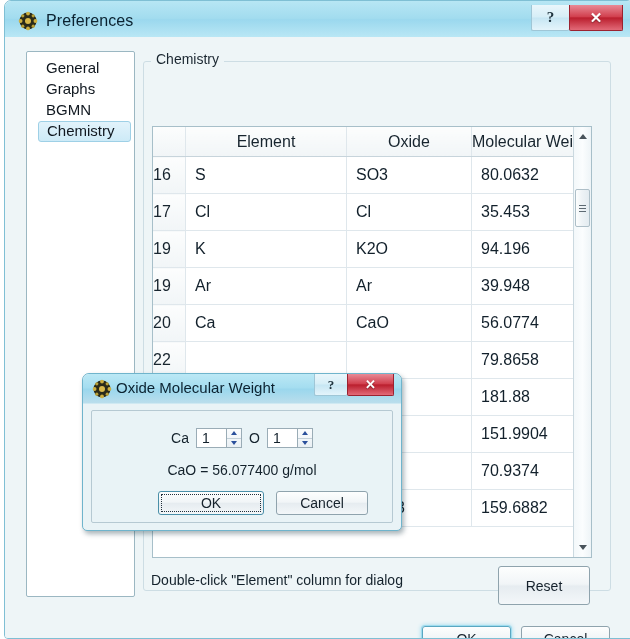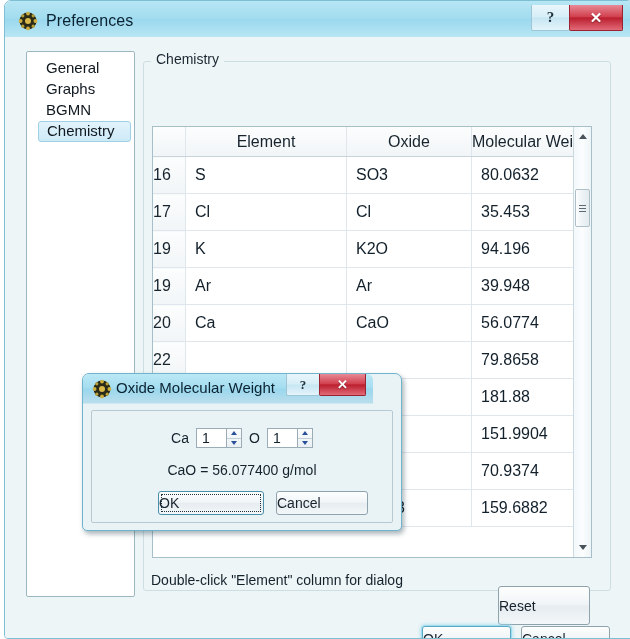--- a/index.html
+++ b/index.html
@@ -261,25 +261,26 @@
   .btn {
     box-sizing: border-box;
     font-family: "Liberation Sans", sans-serif;
     font-size: 14px;
     color: #16222c;
     background: linear-gradient(to bottom, #fdfefe 0%, #f1f5f7 46%, #e6ecf0 52%, #f3f7f9 100%);
     border: 1px solid #8fa3ad;
     border-radius: 3px;
     display: flex;
     align-items: center;
+    justify-content: center;
   }
   #reset-btn {
     position: absolute;
     left: 493px; top: 529px;
-    width: 92px; height: 39px; margin-top: 20px;
+    width: 92px; height: 39px;
   }
 
   
   #ok-btn {
     position: absolute;
     left: 417px; top: 589px;
     width: 89px; height: 26px;
     border: 1px solid #5aa7c1;
     box-shadow: 0 0 0 1px #9fdcef, 0 0 4px 1px #9fdcef;
   }
@@ -303,20 +304,21 @@
     overflow: hidden;
   }
   #dlg-titlebar {
     position: absolute;
     left: 0; top: 0;
     width: 290px;
     height: 29px;
     background: linear-gradient(to bottom, #bbe8f5 0%, #a4ddf0 48%, #9ad7ed 52%, #badeec 100%);
     border-bottom: 1px solid #cfe9f2;
     border-radius: 6px 6px 0 0;
+    padding-left: 28px;
   }
   .dlg-icon {
     position: absolute;
     left: 9px; top: 5px;
     width: 18px; height: 18px;
   }
   .dlg-title {
     position: absolute;
     left: 33px; top: 5px;
     font-size: 15px;

